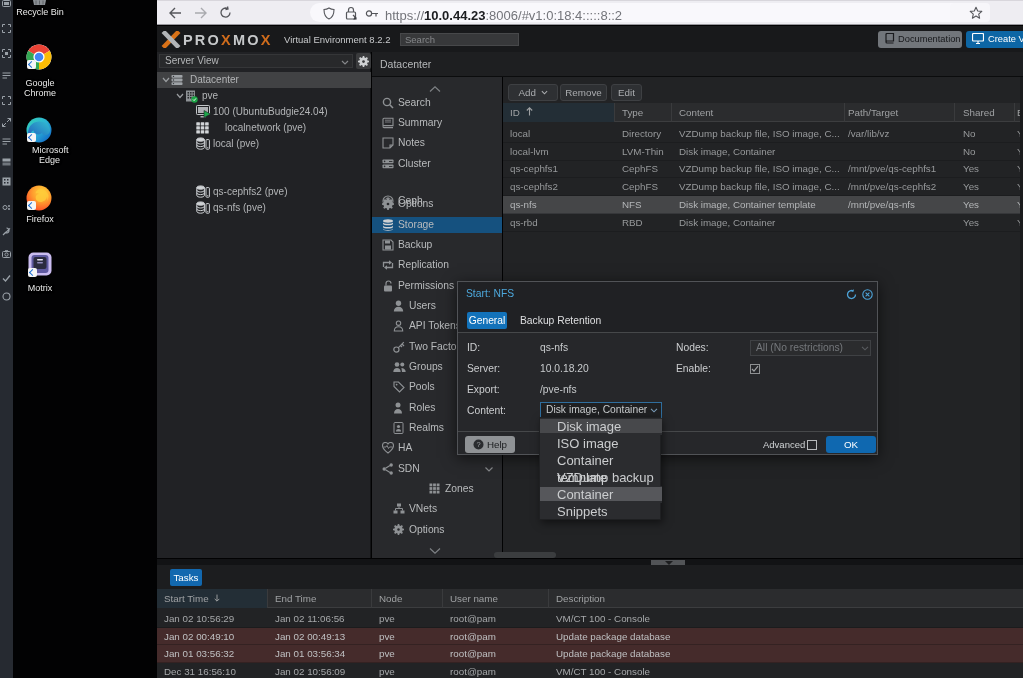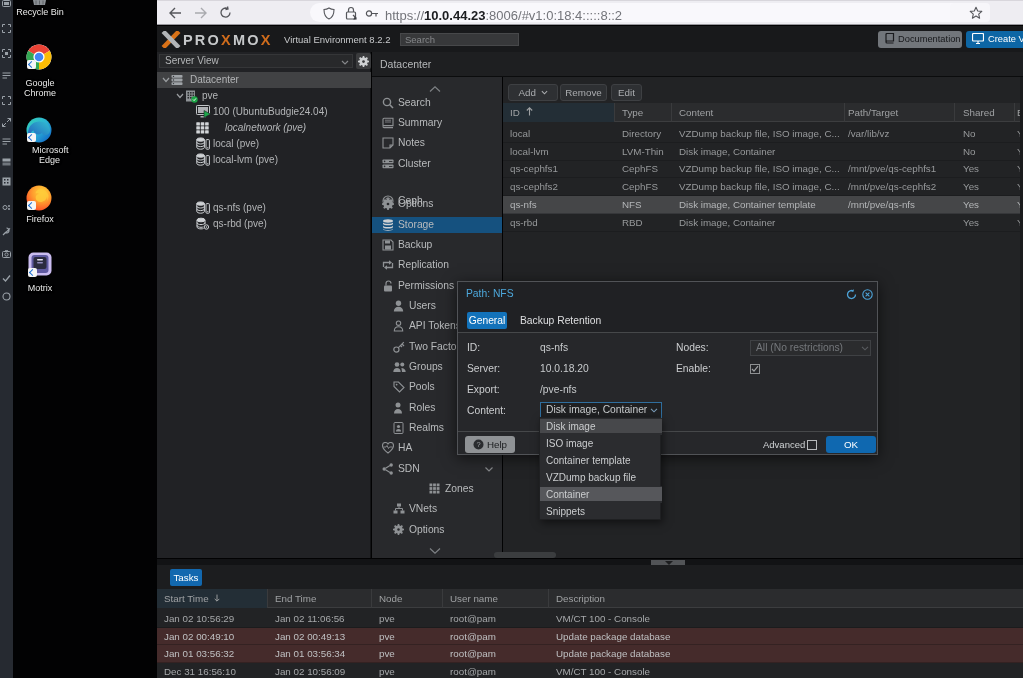--- a/index.html
+++ b/index.html
@@ -132,21 +132,21 @@
     line-height:17px; text-align:center; }
   #okbtn { position:absolute; left:368px; top:4px; width:50px; height:17px;
     background:#0f68b0; border-radius:3px; color:#fff; font-size:9.8px;
     line-height:17px; text-align:center; }
   #advlabel { position:absolute; left:305px; top:7px; color:#d0d3d5; font-size:9.5px; }
 
   
   #dropdown { left:539px; top:417px; width:122px; height:103px; background:#2b2c2f;
     border:1px solid #1f2022; box-shadow:2px 3px 8px rgba(0,0,0,0.5); z-index:50; }
   .ditem { position:absolute; left:0; width:122px; height:17px; color:#cbcdcf;
-    font-size:10px; line-height:17px; padding-left:6px; }
+    font-size:13px; line-height:17px; padding-left:17px; }
 </style>
 </head>
 <body>
 <div id="stage">
 
   <div id="strip" class="abs">
     <svg class="sic" style="top:0px;" width="9" height="8" viewBox="0 0 9 8">
         <rect x="0.5" y="0.5" width="8" height="6" rx="1" stroke="#9aa1a8" stroke-width="1" fill="none"></rect>
         <rect x="2" y="2" width="5" height="3" fill="#9aa1a8"></rect>
       </svg>
@@ -376,74 +376,60 @@
             <rect x="4.7" y="0.3" width="3.6" height="3.2" rx="0.5"></rect>
             <rect x="9.1" y="0.3" width="3.6" height="3.2" rx="0.5"></rect>
             <rect x="0.3" y="4.3" width="3.6" height="3.2" rx="0.5"></rect>
             <rect x="4.7" y="4.3" width="3.6" height="3.2" rx="0.5"></rect>
             <rect x="9.1" y="4.3" width="3.6" height="3.2" rx="0.5"></rect>
             <rect x="0.3" y="8.3" width="3.6" height="3.2" rx="0.5"></rect>
             <rect x="4.7" y="8.3" width="3.6" height="3.2" rx="0.5"></rect>
             <rect x="9.1" y="8.3" width="3.6" height="3.2" rx="0.5"></rect>
           </g>
         </svg>
-      <span style="margin-left:68px;font-style:italic;">localnetwork (pve)</span>
+      <span style="margin-left:68px;">localnetwork (pve)</span>
     </div>
     <div class="trow" style="top:84px;">
       <svg class="ticon" style="left:39px;top:1px;" width="14" height="14" viewBox="0 0 14 14">
           <g stroke="#ced1d4" fill="none" stroke-width="1">
             <ellipse cx="4.6" cy="2.6" rx="3.8" ry="1.7" fill="#ced1d4"></ellipse>
             <path d="M0.8 2.6 V10.4 c0 1 1.7 1.8 3.8 1.8 s3.8-0.8 3.8-1.8 V2.6"></path>
             <path d="M0.8 5.2 c0 1 1.7 1.8 3.8 1.8 s3.8-0.8 3.8-1.8"></path>
             <path d="M0.8 7.8 c0 1 1.7 1.8 3.8 1.8 s3.8-0.8 3.8-1.8"></path>
             <rect x="10" y="2.6" width="3.4" height="9.6" rx="0.8"></rect>
             <path d="M11.1 10.6 h1.2" stroke-width="0.8"></path>
           </g>
         </svg>
       <span style="margin-left:56px;">local (pve)</span>
     </div>
-    <div class="trow" style="top:100px;">
+    <div class="trow" style="top:132px;">
       <svg class="ticon" style="left:39px;top:1px;" width="14" height="14" viewBox="0 0 14 14">
           <g stroke="#ced1d4" fill="none" stroke-width="1">
             <ellipse cx="4.6" cy="2.6" rx="3.8" ry="1.7" fill="#ced1d4"></ellipse>
             <path d="M0.8 2.6 V10.4 c0 1 1.7 1.8 3.8 1.8 s3.8-0.8 3.8-1.8 V2.6"></path>
             <path d="M0.8 5.2 c0 1 1.7 1.8 3.8 1.8 s3.8-0.8 3.8-1.8"></path>
             <path d="M0.8 7.8 c0 1 1.7 1.8 3.8 1.8 s3.8-0.8 3.8-1.8"></path>
             <rect x="10" y="2.6" width="3.4" height="9.6" rx="0.8"></rect>
             <path d="M11.1 10.6 h1.2" stroke-width="0.8"></path>
           </g>
         </svg>
-      <span style="margin-left:56px;">local-lvm (pve)</span>
+      <span style="margin-left:56px;">qs-cephfs2 (pve)</span>
     </div>
     <div class="trow" style="top:148px;">
       <svg class="ticon" style="left:39px;top:1px;" width="14" height="14" viewBox="0 0 14 14">
           <g stroke="#ced1d4" fill="none" stroke-width="1">
             <ellipse cx="4.6" cy="2.6" rx="3.8" ry="1.7" fill="#ced1d4"></ellipse>
             <path d="M0.8 2.6 V10.4 c0 1 1.7 1.8 3.8 1.8 s3.8-0.8 3.8-1.8 V2.6"></path>
             <path d="M0.8 5.2 c0 1 1.7 1.8 3.8 1.8 s3.8-0.8 3.8-1.8"></path>
             <path d="M0.8 7.8 c0 1 1.7 1.8 3.8 1.8 s3.8-0.8 3.8-1.8"></path>
             <rect x="10" y="2.6" width="3.4" height="9.6" rx="0.8"></rect>
             <path d="M11.1 10.6 h1.2" stroke-width="0.8"></path>
           </g>
         </svg>
       <span style="margin-left:56px;">qs-nfs (pve)</span>
-    </div>
-    <div class="trow" style="top:164px;">
-      <svg class="ticon" style="left:39px;top:1px;" width="14" height="14" viewBox="0 0 14 14">
-          <g stroke="#ced1d4" fill="none" stroke-width="1">
-            <ellipse cx="5" cy="3" rx="4" ry="1.8" fill="#ced1d4"></ellipse>
-            <path d="M1 3 V10 c0 1 1.8 1.9 4 1.9 s4-0.9 4-1.9 V3"></path>
-            <path d="M1 5.7 c0 1 1.8 1.9 4 1.9 s4-0.9 4-1.9"></path>
-            <path d="M1 8.4 c0 1 1.8 1.9 4 1.9 s4-0.9 4-1.9"></path>
-          </g>
-          <circle cx="10.4" cy="10" r="3.1" fill="#212225"></circle>
-          <circle cx="10.4" cy="10" r="2.2" fill="none" stroke="#ced1d4" stroke-width="1"></circle>
-          <circle cx="10.4" cy="10" r="0.8" fill="#ced1d4"></circle>
-        </svg>
-      <span style="margin-left:56px;">qs-rbd (pve)</span>
     </div>
   </div>
 
   <div id="ctitle" class="abs">Datacenter</div>
 
   <div id="menupanel" class="abs">
     <svg class="abs" style="left:57px;top:9px;" width="12" height="6" viewBox="0 0 12 6">
         <path d="M1 5.5 L6 0.8 L11 5.5" stroke="#7d8084" stroke-width="1.2" fill="none"></path>
       </svg>
     <div class="mitem" style="top:16px;"><svg class="micon" style="left:10px;" width="12" height="12" viewBox="0 0 12 12">
@@ -686,21 +672,21 @@
       <div class="cell" style="left:0;width:111px;">Dec 31 16:56:10</div>
       <div class="cell" style="left:111px;width:104px;">Jan 02 10:56:09</div>
       <div class="cell" style="left:215px;width:71px;">pve</div>
       <div class="cell" style="left:286px;width:106px;">root@pam</div>
       <div class="cell" style="left:392px;width:474px;">VM/CT 100 - Console</div>
     </div>
   </div>
 
   <div id="dialog" class="abs">
     <div style="position:absolute;left:0;top:0;width:100%;height:51px;background:#202124;"></div>
-    <div id="dtitle">Path: NFS</div>
+    <div id="dtitle">Start: NFS</div>
     <svg class="abs" style="left:388px;top:7px;" width="11" height="11" viewBox="0 0 11 11">
         <path d="M9.5 5.5 A4 4 0 1 1 7.4 2" stroke="#4da3d8" stroke-width="1.3" fill="none"></path>
         <path d="M7.5 0 L7.7 2.4 L5.3 2.8 Z" fill="#4da3d8"></path>
       </svg>
     <svg class="abs" style="left:404px;top:7px;" width="11" height="11" viewBox="0 0 11 11">
         <circle cx="5.5" cy="5.5" r="4.7" stroke="#4da3d8" stroke-width="1.1" fill="none"></circle>
         <path d="M3.6 3.6 L7.4 7.4 M7.4 3.6 L3.6 7.4" stroke="#4da3d8" stroke-width="1.1"></path>
       </svg>
     <div id="dtabs">
       <div id="tabgen">General</div>

